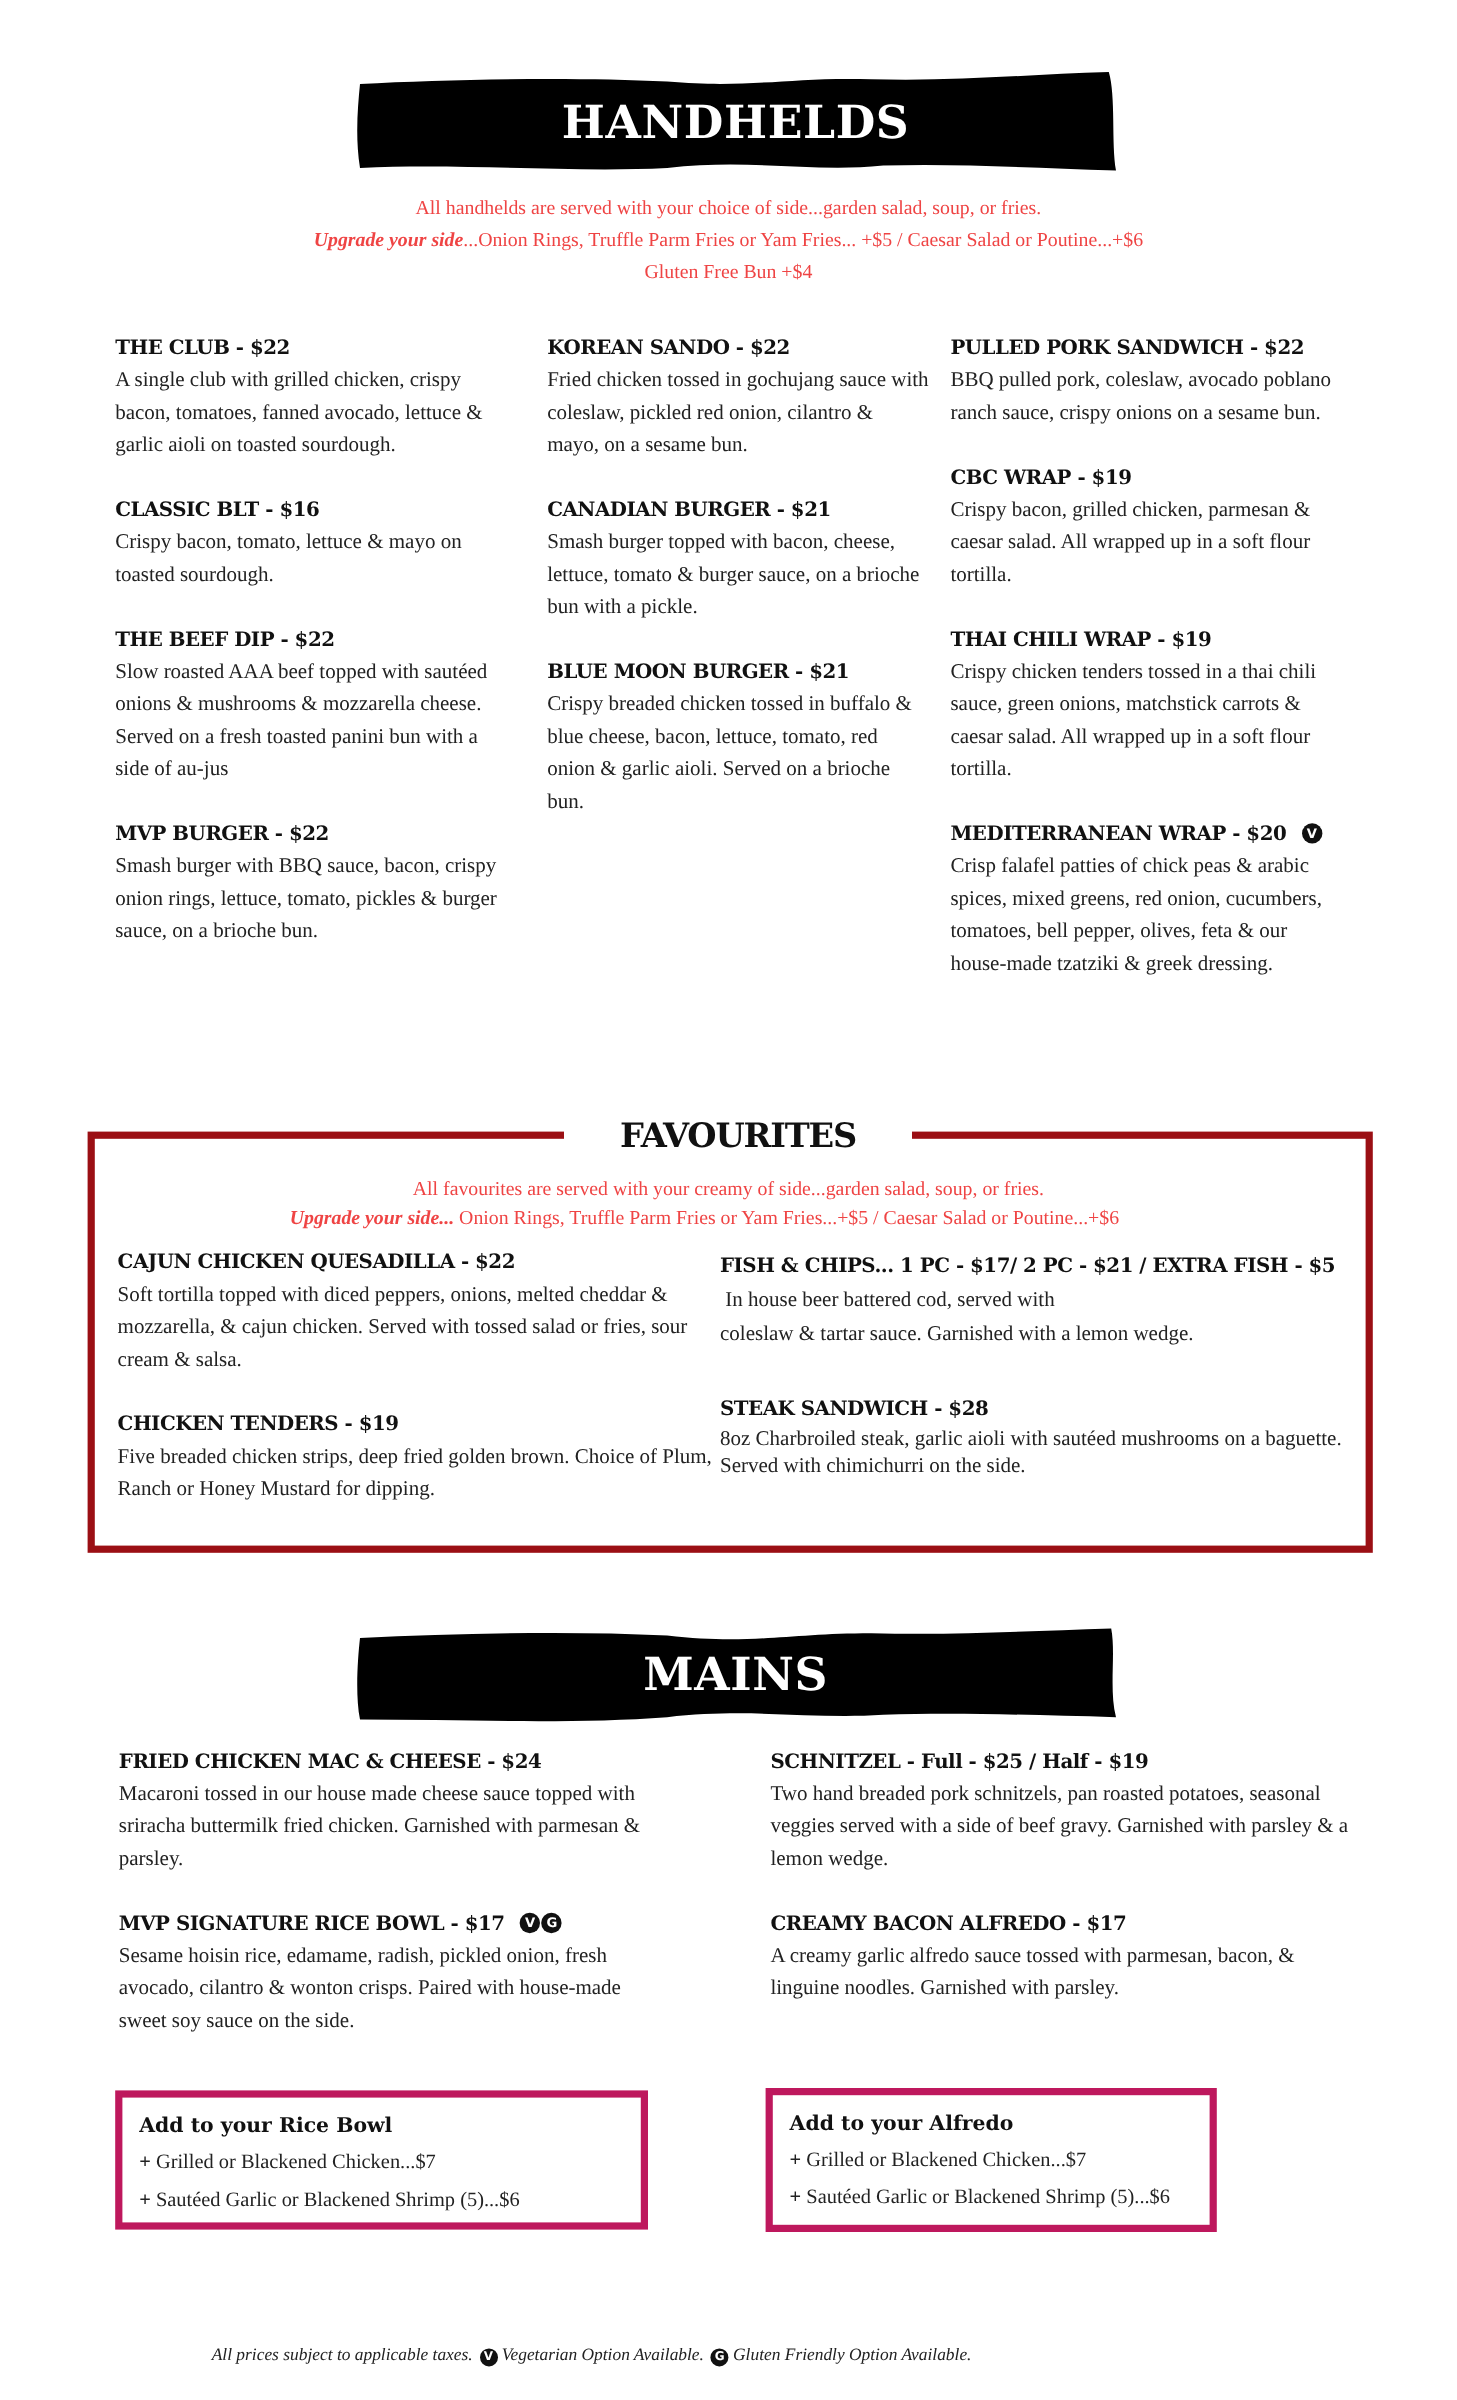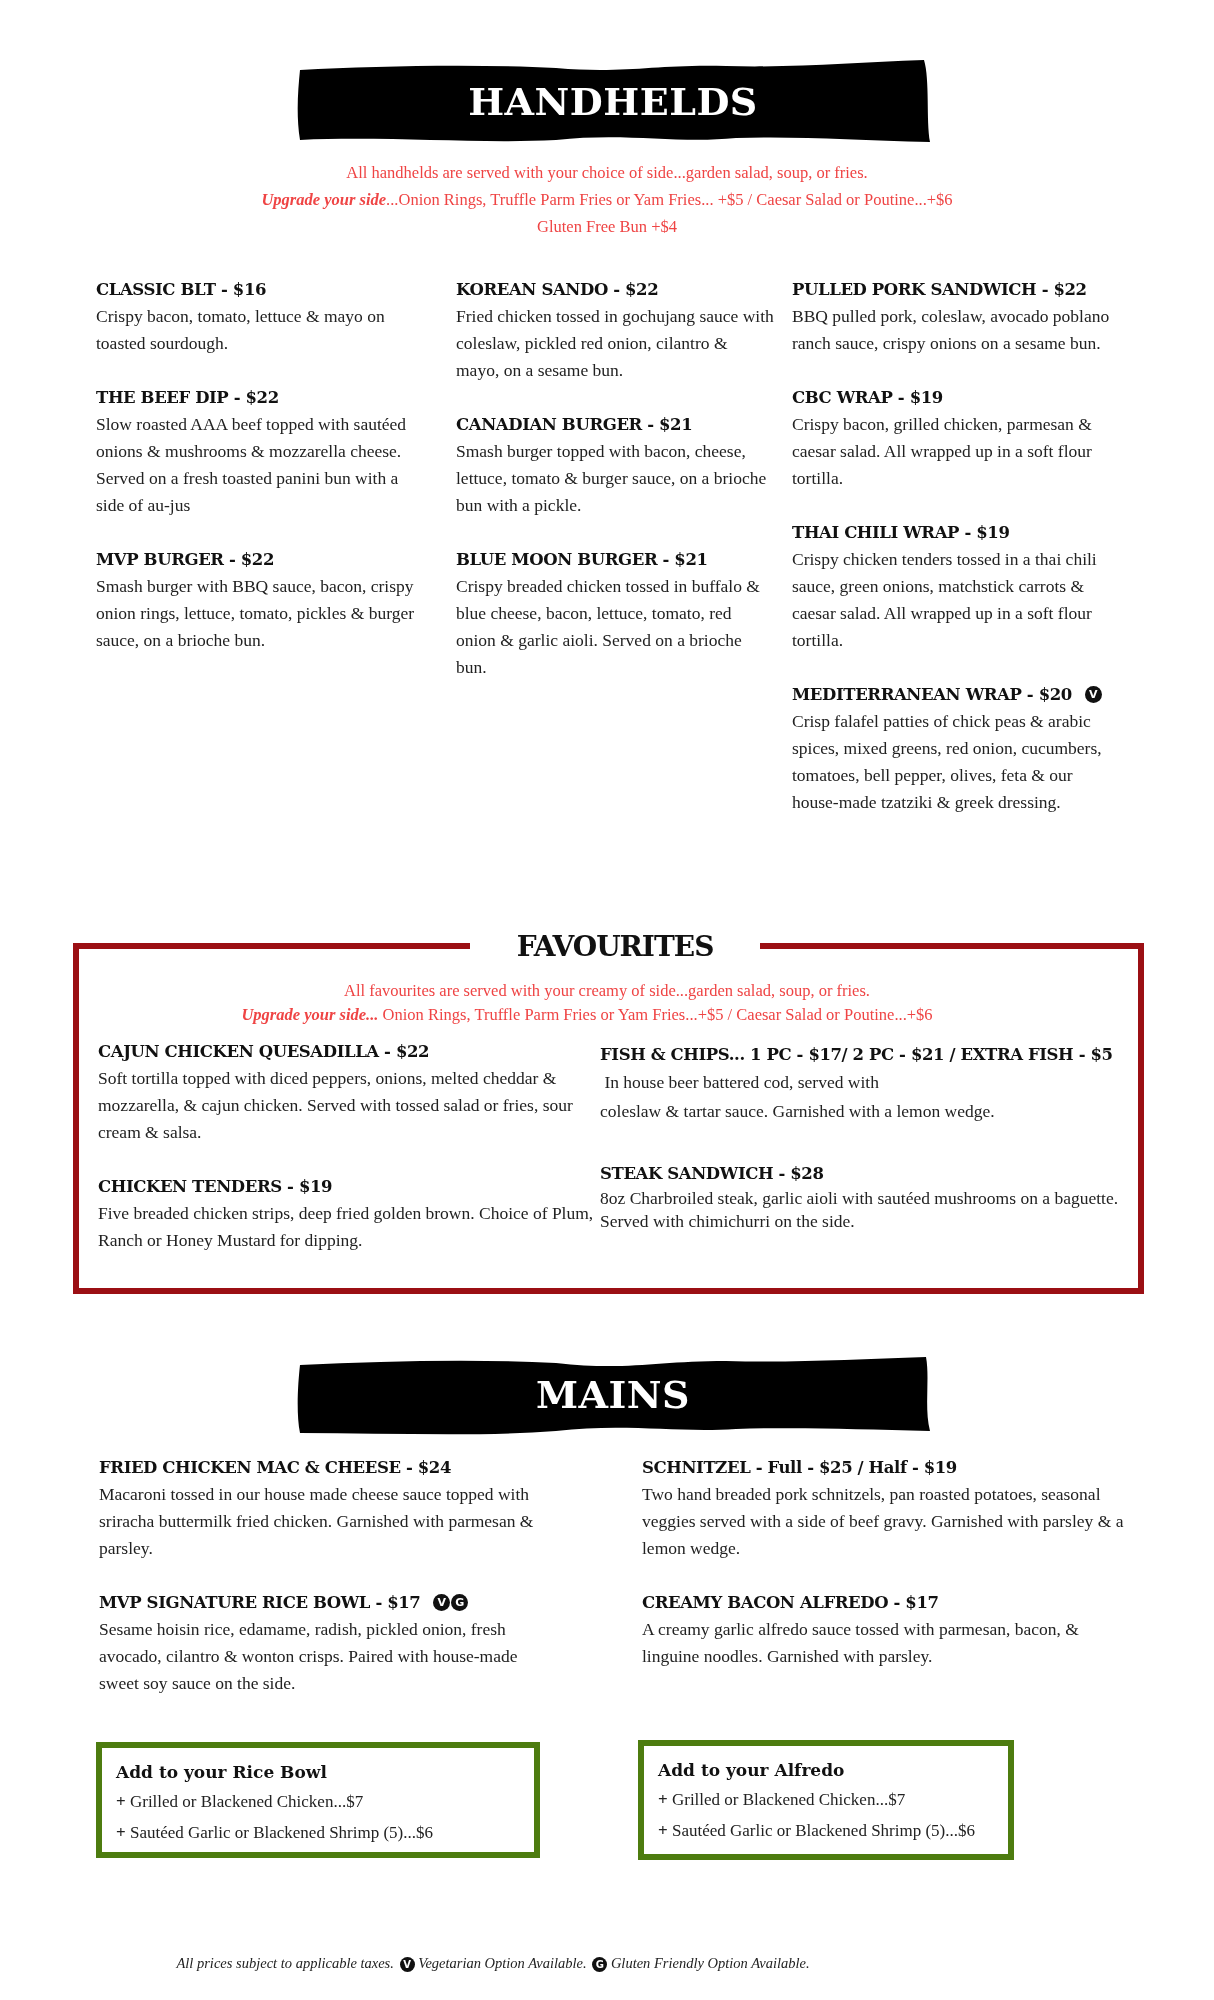--- a/index.html
+++ b/index.html
@@ -21,21 +21,21 @@
   .item-desc i { font-style:italic; }
   .badge { display:inline-block; width:17px; height:17px; border-radius:50%; background:#111; color:#fff;
            font-size:11px; line-height:17px; text-align:center; font-weight:bold; vertical-align:2px;
            font-family:"DejaVu Sans", sans-serif; margin-left:2px; }
   .fav-box { position:absolute; left:73px; top:943px; width:1071px; height:351px; border:6px solid #9b0f14;
              box-sizing:border-box; }
   .fav-title-wrap { position:absolute; left:470px; width:290px; top:922px; height:50px; background:#fff;
                     text-align:center; }
   .fav-title { font-weight:bold; font-size:28px; line-height:50px; color:#111; font-family:"DejaVu Serif", serif;
                letter-spacing:-1px; }
-  .addon { position:absolute; border:6px solid #4d7c0f; box-sizing:border-box; padding:10px 14px;
+  .addon { position:absolute; border:6px solid #be185d; box-sizing:border-box; padding:10px 14px;
            background:#fff; }
   .addon-title { font-weight:bold; font-size:17px; line-height:28px; font-family:"DejaVu Serif", serif; color:#111; }
   .addon-line { font-size:17px; line-height:31px; font-family:"Liberation Serif", serif; color:#222; }
   .addon-line .plus { font-weight:bold; font-style:normal; }
   .addon-line .nm { }
   .footer { position:absolute; left:0; width:986px; top:1955px; text-align:center; font-style:italic;
             font-size:14.5px; font-family:"Liberation Serif", serif; color:#222; }
   .footer .badge { width:15px; height:15px; line-height:15px; font-size:10px; font-style:normal; vertical-align:0; }
 </style>
 </head>
@@ -48,20 +48,24 @@
   <div class="banner-title">HANDHELDS</div>
 </div>
 
 <div class="intro" style="top:159px;">
   <div>All handhelds are served with your choice of side...garden salad, soup, or fries.</div>
   <div><span class="up">Upgrade your side</span><span>...Onion Rings, Truffle Parm Fries or Yam Fries... +$5 / Caesar Salad or Poutine...+$6</span></div>
   <div>Gluten Free Bun +$4</div>
 </div>
 
 <div class="col" style="left:96px; top:276px; width:320px;">
+  <div class="item">
+    <div class="item-title">THE CLUB - $22</div>
+    <div class="item-desc">A single club with grilled chicken, crispy bacon, tomatoes, fanned avocado, lettuce &amp; garlic aioli on toasted sourdough.</div>
+  </div>
   <div class="item">
     <div class="item-title">CLASSIC BLT - $16</div>
     <div class="item-desc">Crispy bacon, tomato, lettuce &amp; mayo on toasted sourdough.</div>
   </div>
   <div class="item">
     <div class="item-title">THE BEEF DIP - $22</div>
     <div class="item-desc">Slow roasted AAA beef topped with sautéed onions &amp; mushrooms &amp; mozzarella cheese. Served on a fresh toasted panini bun with a side of au-jus</div>
   </div>
   <div class="item">
     <div class="item-title">MVP BURGER - $22</div>

